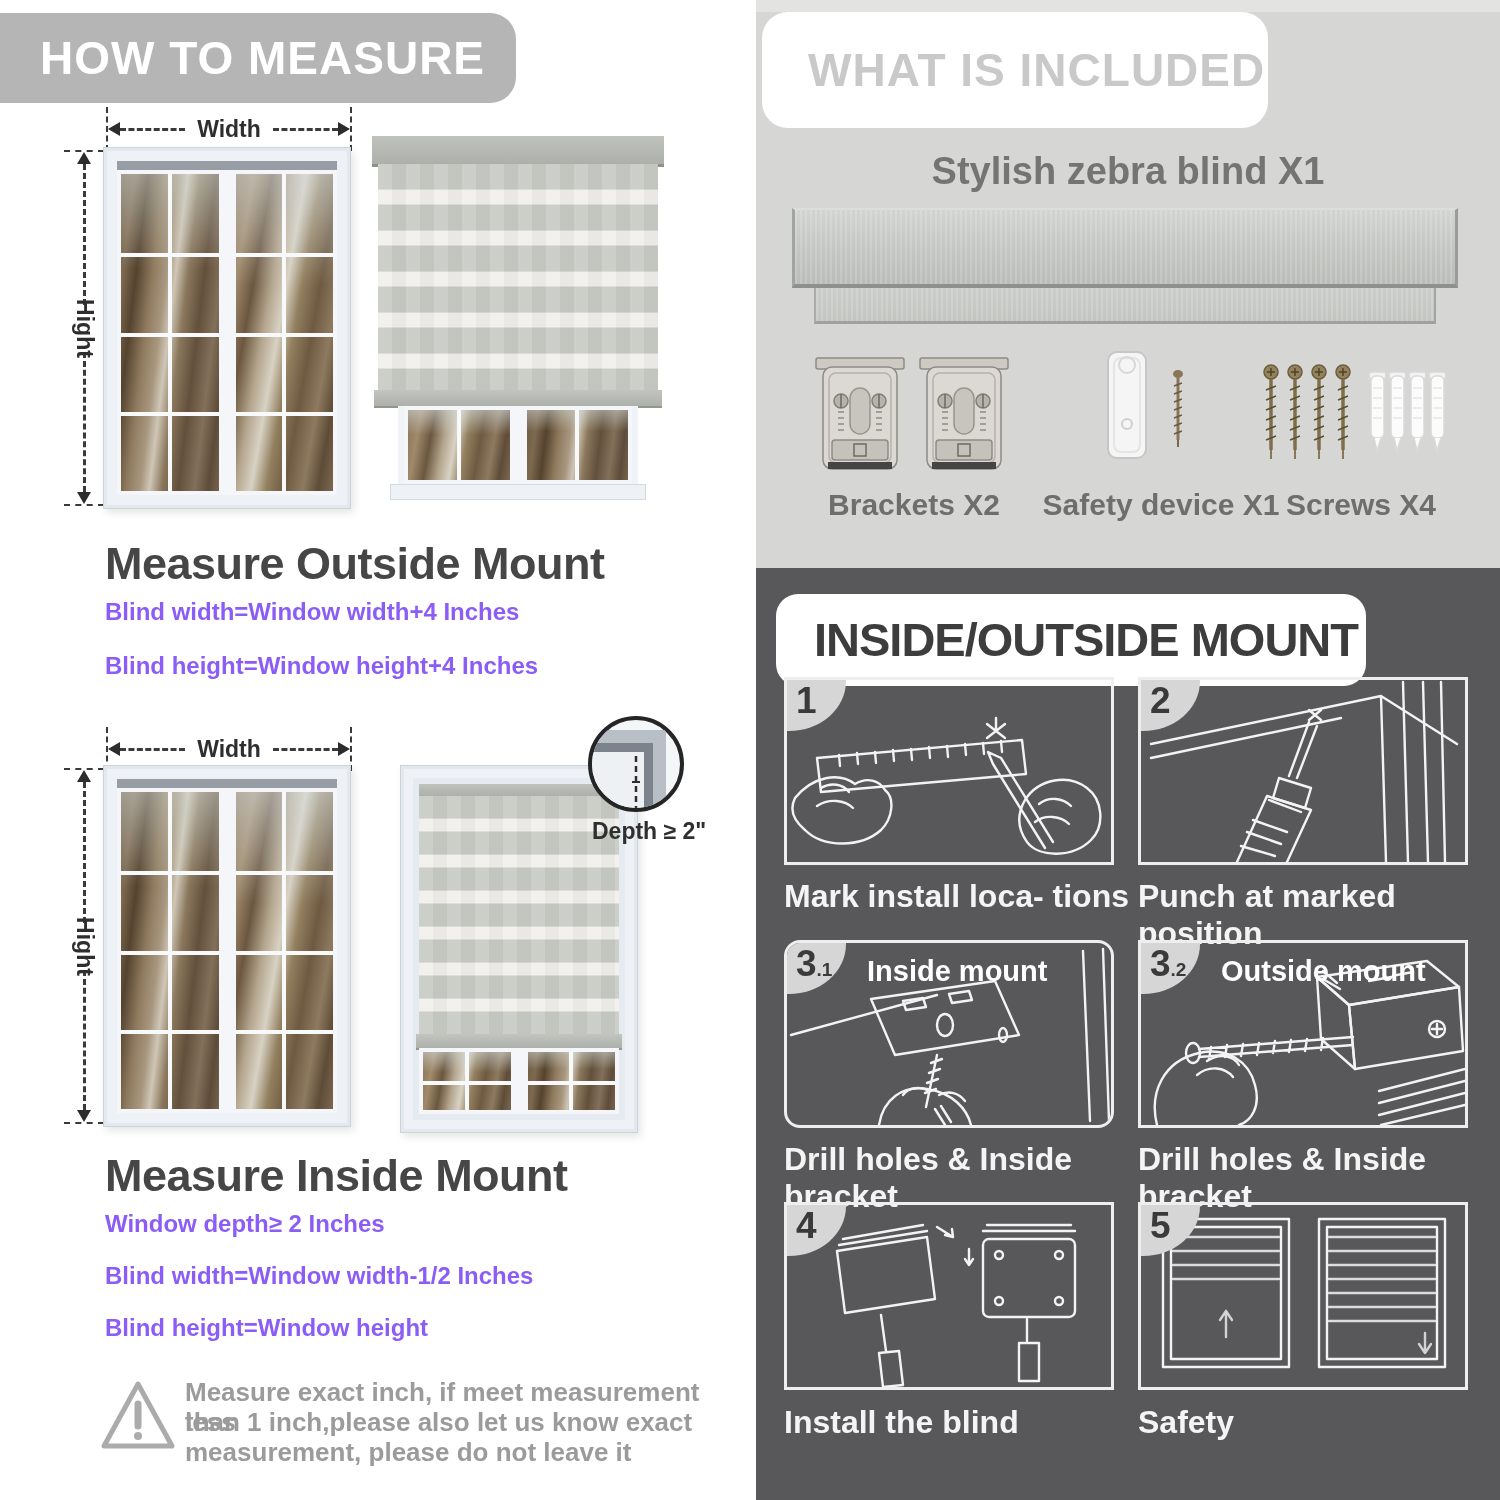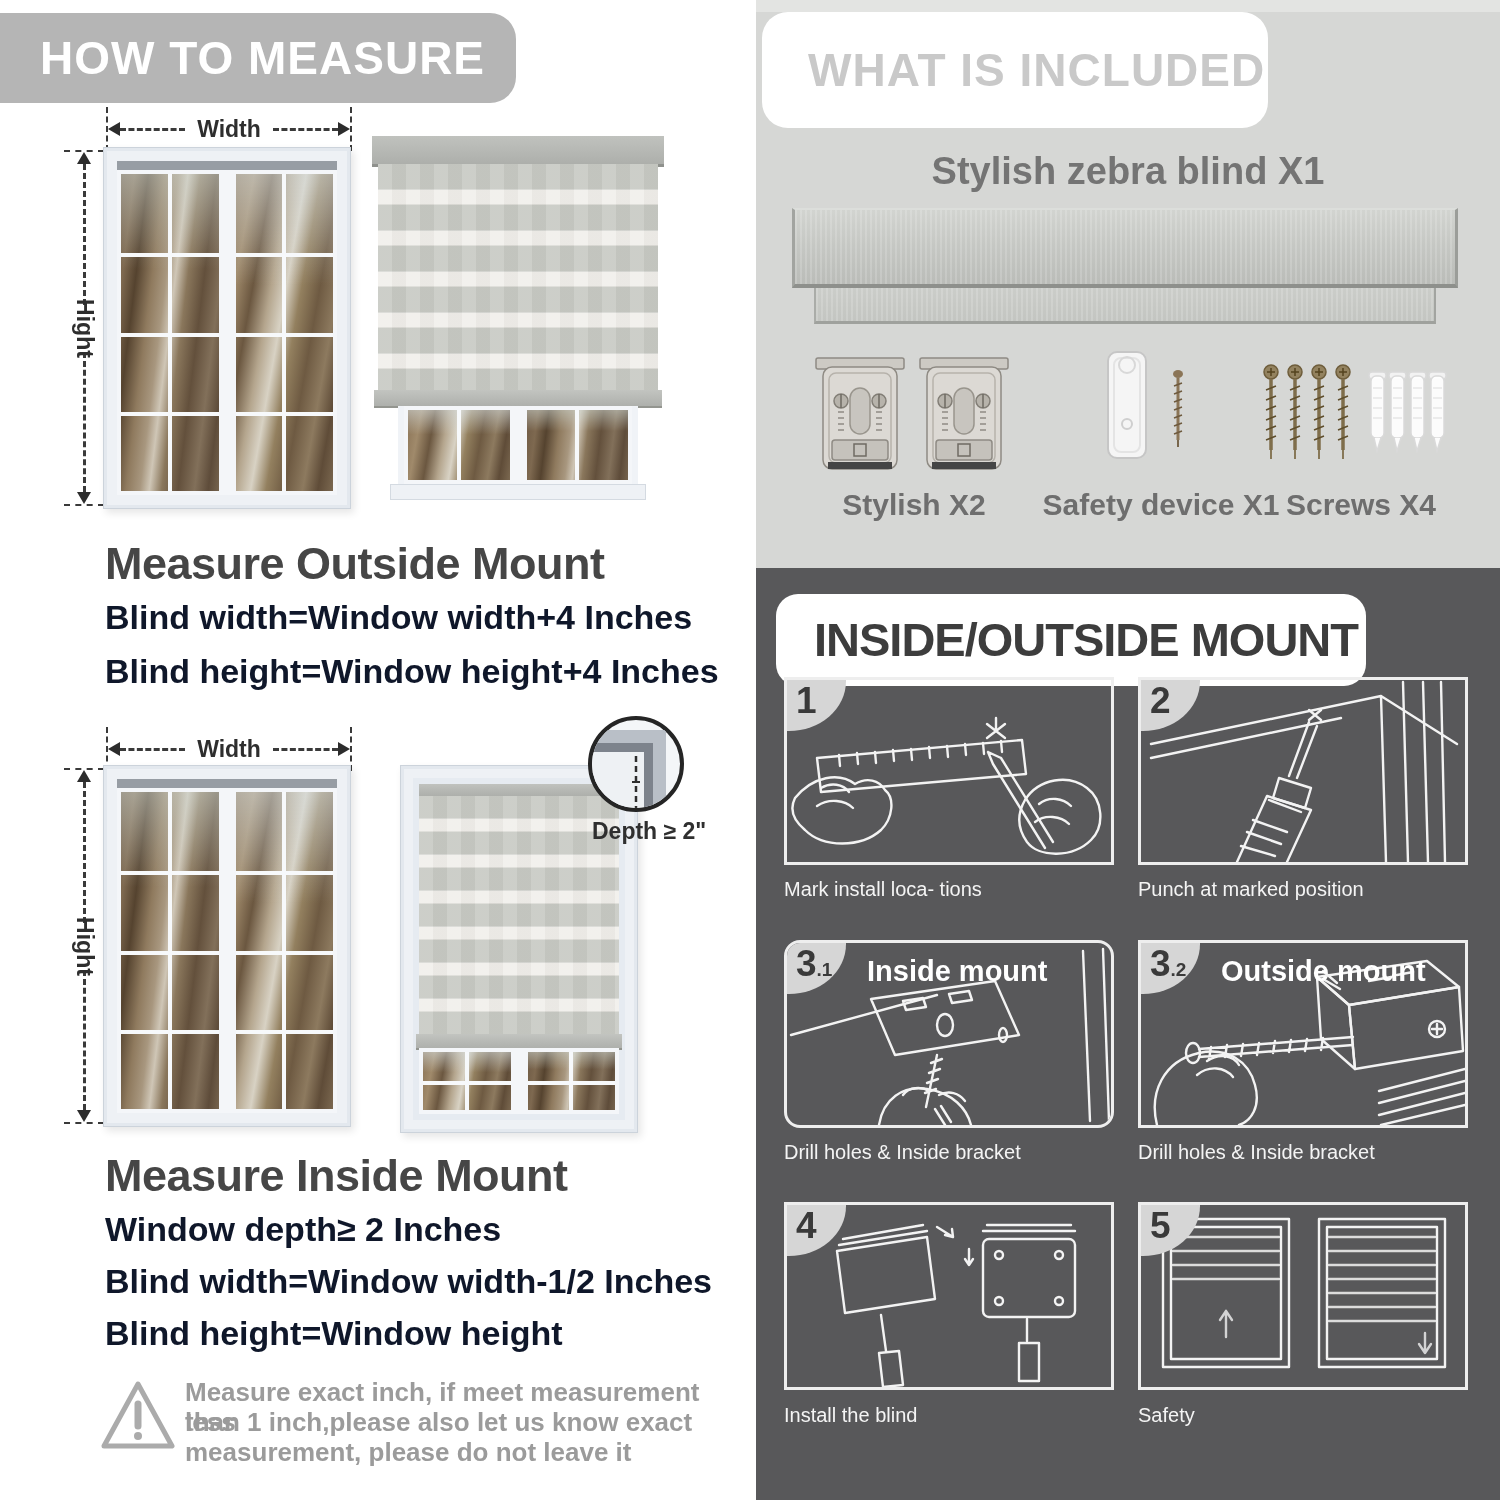--- a/index.html
+++ b/index.html
@@ -41,21 +41,21 @@
   .photo2{background:linear-gradient(180deg,rgba(214,222,224,.55) 0%,rgba(214,222,224,0) 35%),linear-gradient(100deg,#8a7356 0%,#a08a6b 12%,#6b5740 24%,#b4a58d 36%,#d8d2c4 46%,#93805f 56%,#6e5a42 68%,#8d7a5f 80%,#5f4c38 90%,#7b6850 100%);}
 
   
   .zstripes{background:repeating-linear-gradient(180deg,#c7c9c3 0 25px,#d8d9d5 25px 26px,#f1efeb 26px 40px,#dddcd7 40px 41px),#f1efeb;}
   .zstripes.fine{background:repeating-linear-gradient(180deg,#c7c9c3 0 22px,#d8d9d5 22px 23px,#f1efeb 23px 35px,#dddcd7 35px 36px),#f1efeb;}
   .ztex{position:absolute;inset:0;background:repeating-linear-gradient(90deg,rgba(255,255,255,.10) 0 14px,rgba(110,110,104,.05) 14px 28px);}
   .zrail{background:linear-gradient(180deg,#c2c4c0,#aeb0ac);border-bottom:2px solid #93958f;}
   .zhead{background:linear-gradient(180deg,#c0c2be,#adafab);border-bottom:3px solid #8f918d;}
 
   .sec-title{font-size:45px;font-weight:bold;color:#464646;letter-spacing:-0.5px;}
-  .sec-line{font-size:34px;font-weight:bold;color:#0f172a;}
+  .sec-line{font-size:24px;font-weight:bold;color:#8b5cf6;}
   .depth-lbl{font-size:23px;font-weight:bold;color:#2f2f2f;}
   .warn-line{font-size:26px;font-weight:bold;color:#9b9b9b;line-height:30px;}
 
   .mag{width:96px;height:96px;border-radius:50%;border:4px solid #252525;background:#f4f6f8;overflow:hidden;box-sizing:border-box;}
 
   
   .right-panel{left:756px;top:0;width:744px;height:1500px;}
   .light-part{position:absolute;left:0;top:0;width:744px;height:568px;background:#d6d7d5;}
   .top-strip{position:absolute;left:0;top:0;width:744px;height:12px;background:#e3e4e2;}
   .included-box{position:absolute;left:6px;top:12px;width:506px;height:116px;background:#ffffff;border-radius:26px;}
@@ -66,21 +66,21 @@
   .rail-tex{position:absolute;inset:0;background:repeating-linear-gradient(90deg,rgba(255,255,255,.16) 0 2px,rgba(0,0,0,0) 2px 5px);}
   .item-lbl{position:absolute;top:488px;text-align:center;font-size:30px;font-weight:bold;color:#6e6e6e;}
 
   .dark-part{position:absolute;left:0;top:568px;width:744px;height:932px;background:#58585a;}
   .mount-box{position:absolute;left:20px;top:18px;width:590px;height:92px;background:#ffffff;border-radius:22px;margin-top:8px;}
   .mount-box span{display:block;line-height:92px;padding-left:38px;font-size:47px;font-weight:bold;color:#3d3d3d;letter-spacing:-1px;}
   .step-box{position:absolute;width:330px;height:188px;border:3px solid #eeeeee;box-sizing:border-box;overflow:hidden;}
   .badge{position:absolute;top:-3px;left:-3px;width:62px;height:54px;background:#d6d6d6;border-radius:0 0 92% 0;color:#3a3a3a;font-weight:bold;font-size:37px;padding:2px 0 0 12px;box-sizing:border-box;line-height:44px;}
   .badge .sub{font-size:19px;}
   .step-title{position:absolute;left:80px;top:12px;font-size:29px;font-weight:bold;color:#ffffff;}
-  .caption{position:absolute;width:345px;font-size:20px;font-weight:normal;color:#f4f4f4;}
+  .caption{position:absolute;width:345px;font-size:32px;font-weight:bold;color:#f4f4f4;}
   .step-art{position:absolute;left:0;top:0;width:100%;height:100%;}
   .step-art path,.step-art rect,.step-art circle,.step-art ellipse{stroke:#f3f3f3;fill:none;stroke-width:2.4;stroke-linecap:round;stroke-linejoin:round;}
 </style>
 </head>
 <body>
 
 <div class="canvas">
 
   <div class="abs" style="left:0;top:0;width:750px;height:1500px;">
 
@@ -276,21 +276,21 @@
           <rect x="36" y="36" width="20" height="46" rx="10" fill="#c8c5bf" stroke="#99958d" stroke-width="1.5"></rect>
           <circle cx="27" cy="49" r="7" fill="#b7b3ab" stroke="#827e76" stroke-width="1.5"></circle>
           <circle cx="65" cy="49" r="7" fill="#b7b3ab" stroke="#827e76" stroke-width="1.5"></circle>
           <path d="M27,42 v14 M65,42 v14" stroke="#6f6b63" stroke-width="1.5" fill="none"></path>
           <path d="M24,60 h6 M24,66 h6 M24,72 h6 M24,78 h6 M62,60 h6 M62,66 h6 M62,72 h6 M62,78 h6" stroke="#8f8b84" stroke-width="1.5" fill="none"></path>
           <rect x="18" y="88" width="56" height="20" rx="3" fill="#c5c2bc" stroke="#8f8b84" stroke-width="1.5"></rect>
           <rect x="40" y="92" width="12" height="12" fill="none" stroke="#6f6b63" stroke-width="1.5"></rect>
           <rect x="14" y="110" width="64" height="7" fill="#454545" stroke="none"></rect>
         </g>
       </svg>
-      <div class="item-lbl" style="left:38px;width:240px;">Stylish X2</div>
+      <div class="item-lbl" style="left:38px;width:240px;">Brackets X2</div>
 
       <svg class="abs" style="left:340px;top:348px;" width="130" height="122" viewBox="0 0 130 122">
         <rect x="12" y="4" width="38" height="106" rx="9" fill="rgba(253,253,253,0.8)" stroke="#c6c6c6" stroke-width="2"></rect>
         <rect x="18" y="10" width="26" height="94" rx="7" fill="none" stroke="#e4e4e4" stroke-width="2"></rect>
         <circle cx="31" cy="17" r="8" fill="none" stroke="#d8d8d8" stroke-width="2"></circle>
         <circle cx="31" cy="76" r="5" fill="none" stroke="#cfcfcf" stroke-width="2"></circle>
         <ellipse cx="82" cy="26" rx="5" ry="4" fill="#8b7557" stroke="none"></ellipse>
         <path d="M82,30 V92" stroke="#8b7557" stroke-width="3" fill="none"></path>
         <path d="M78,38 l8,-3 M78,46 l8,-3 M78,54 l8,-3 M78,62 l8,-3 M78,70 l8,-3 M78,78 l8,-3 M78,86 l8,-3" stroke="#6e5a3e" stroke-width="1.5" fill="none"></path>
         <path d="M82,92 l0,7" stroke="#6e5a3e" stroke-width="1.8" fill="none"></path>

